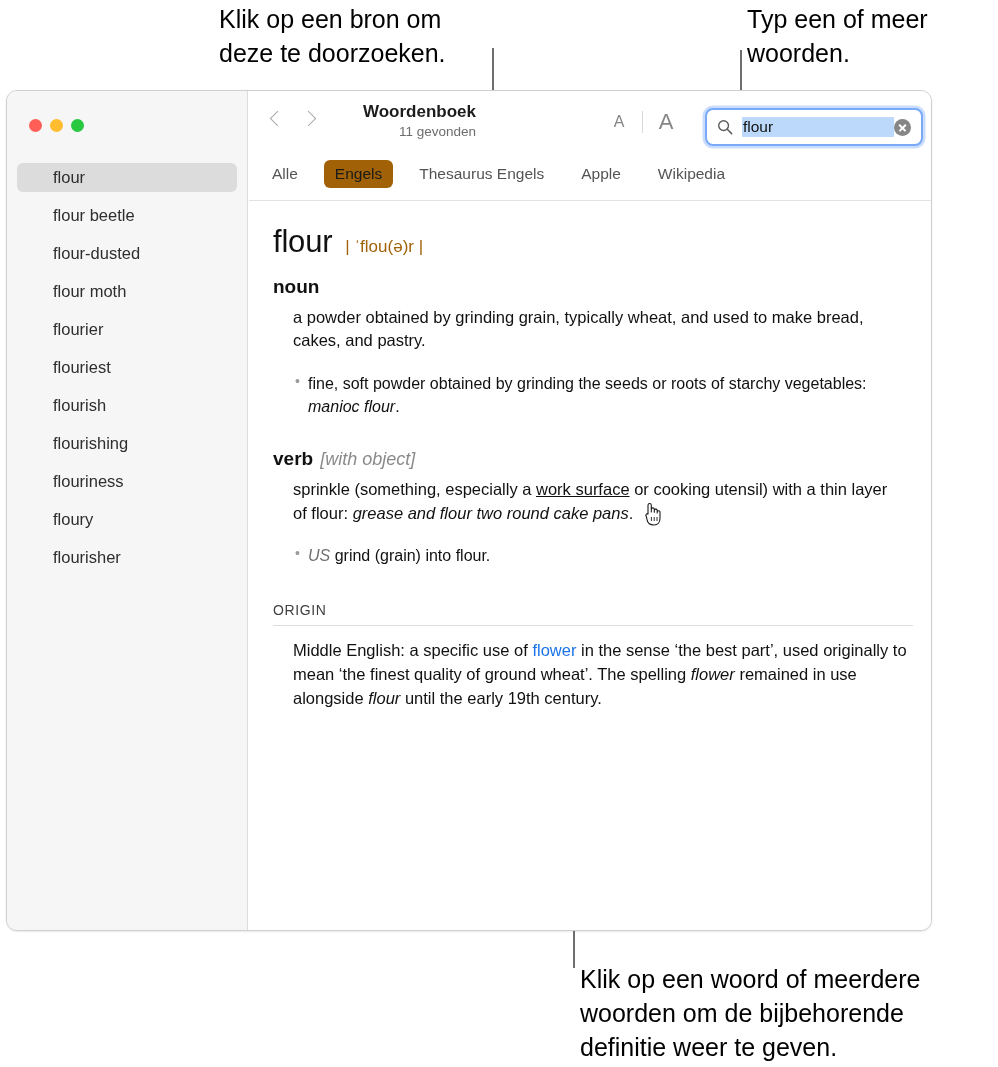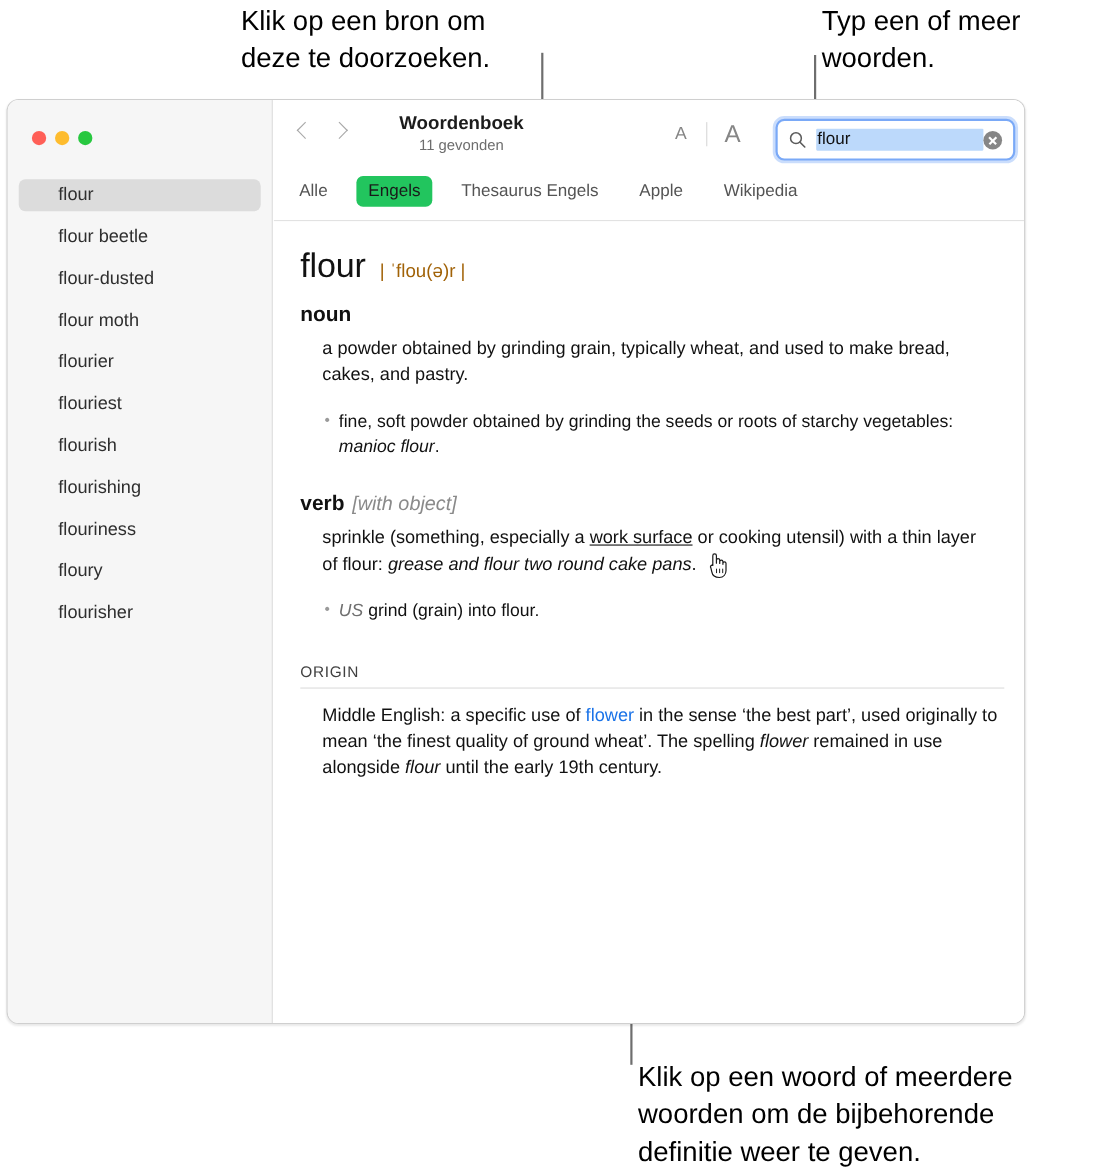--- a/index.html
+++ b/index.html
@@ -96,21 +96,21 @@
     top: 3px; left: 1px;
     width: 10px; height: 10px;
     border-top: 1.7px solid #a8a8a8;
     border-right: 1.7px solid #a8a8a8;
   }
   .chev.back::before  { transform: rotate(225deg); }
   .chev.fwd::before   { transform: rotate(45deg); }
 
   #title-block {
     position: absolute; left: 114px; top: 10px;
-    text-align: center;
+    text-align: right;
   }
   #doc-title {
     font-size: 17px; font-weight: bold; color: #1c1c1c;
     line-height: 22px;
   }
   #doc-subtitle {
     font-size: 13.5px; color: #6d6d6d; line-height: 18px;
   }
 
   #font-size-controls {
@@ -174,21 +174,21 @@
     display: flex; align-items: center; gap: 11px;
   }
   .tab {
     font-size: 15.5px;
     color: #545454;
     padding: 5px 11px;
     border-radius: 6px;
     white-space: nowrap;
     margin-right: 4px;
   }
-  .tab.active { background: #22c55e; color: #1a1a1a; }
+  .tab.active { background: #a16207; color: #1a1a1a; }
 
   
   #content {
     position: absolute;
     left: 242px; right: 0; top: 111px; bottom: 0;
     background: #ffffff;
     padding: 22px 32px 0 24px;
     overflow: hidden;
   }
   #headword-row {

